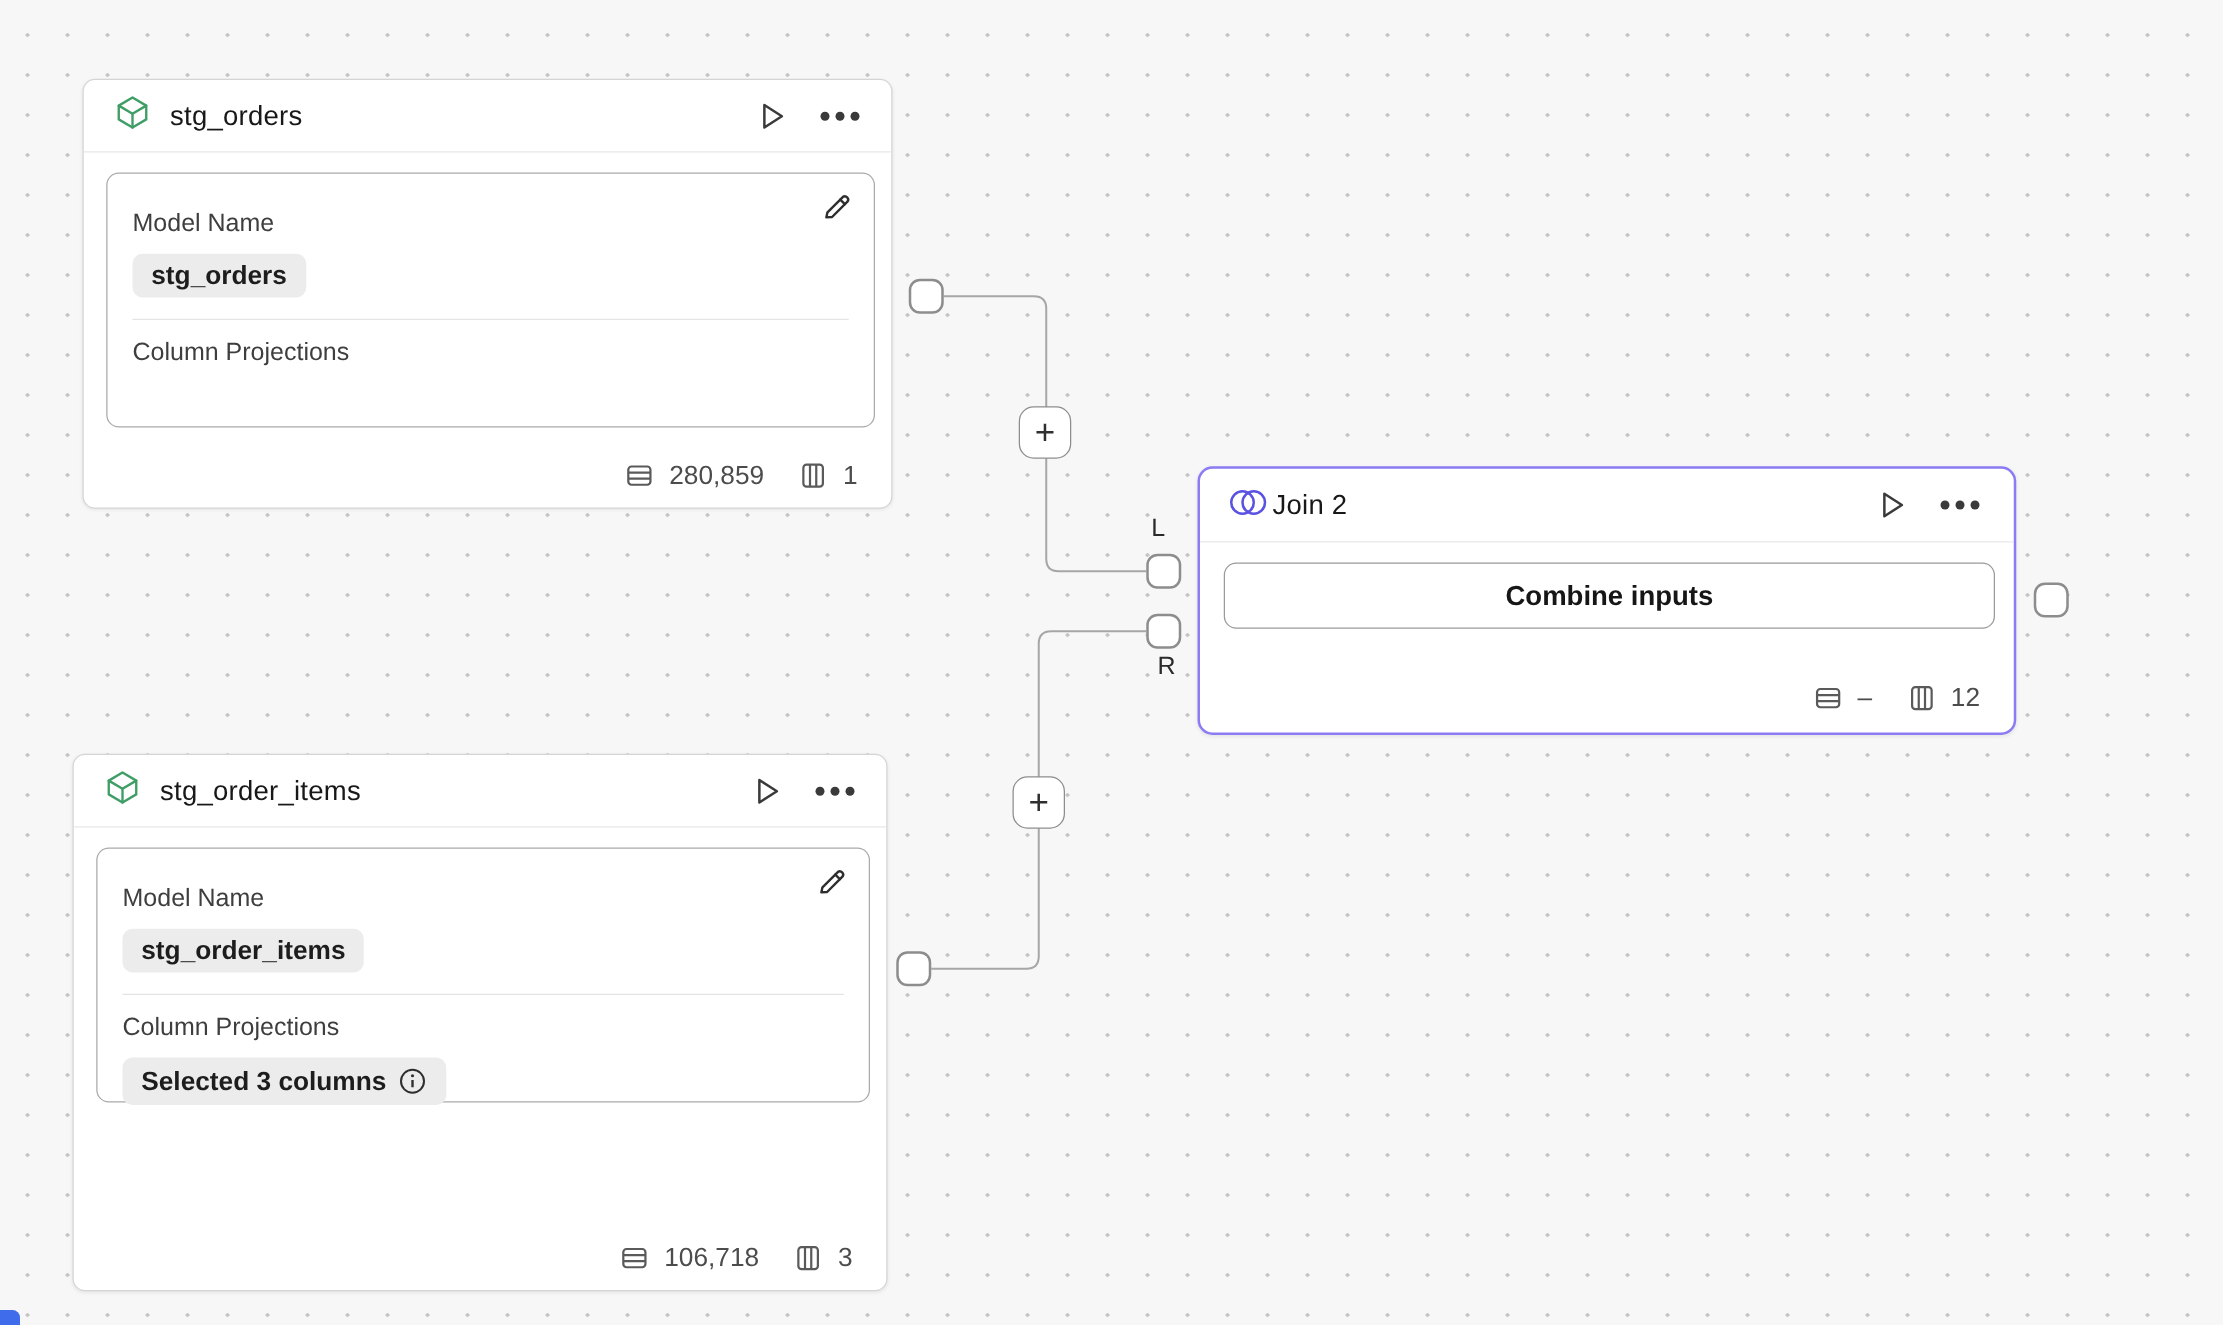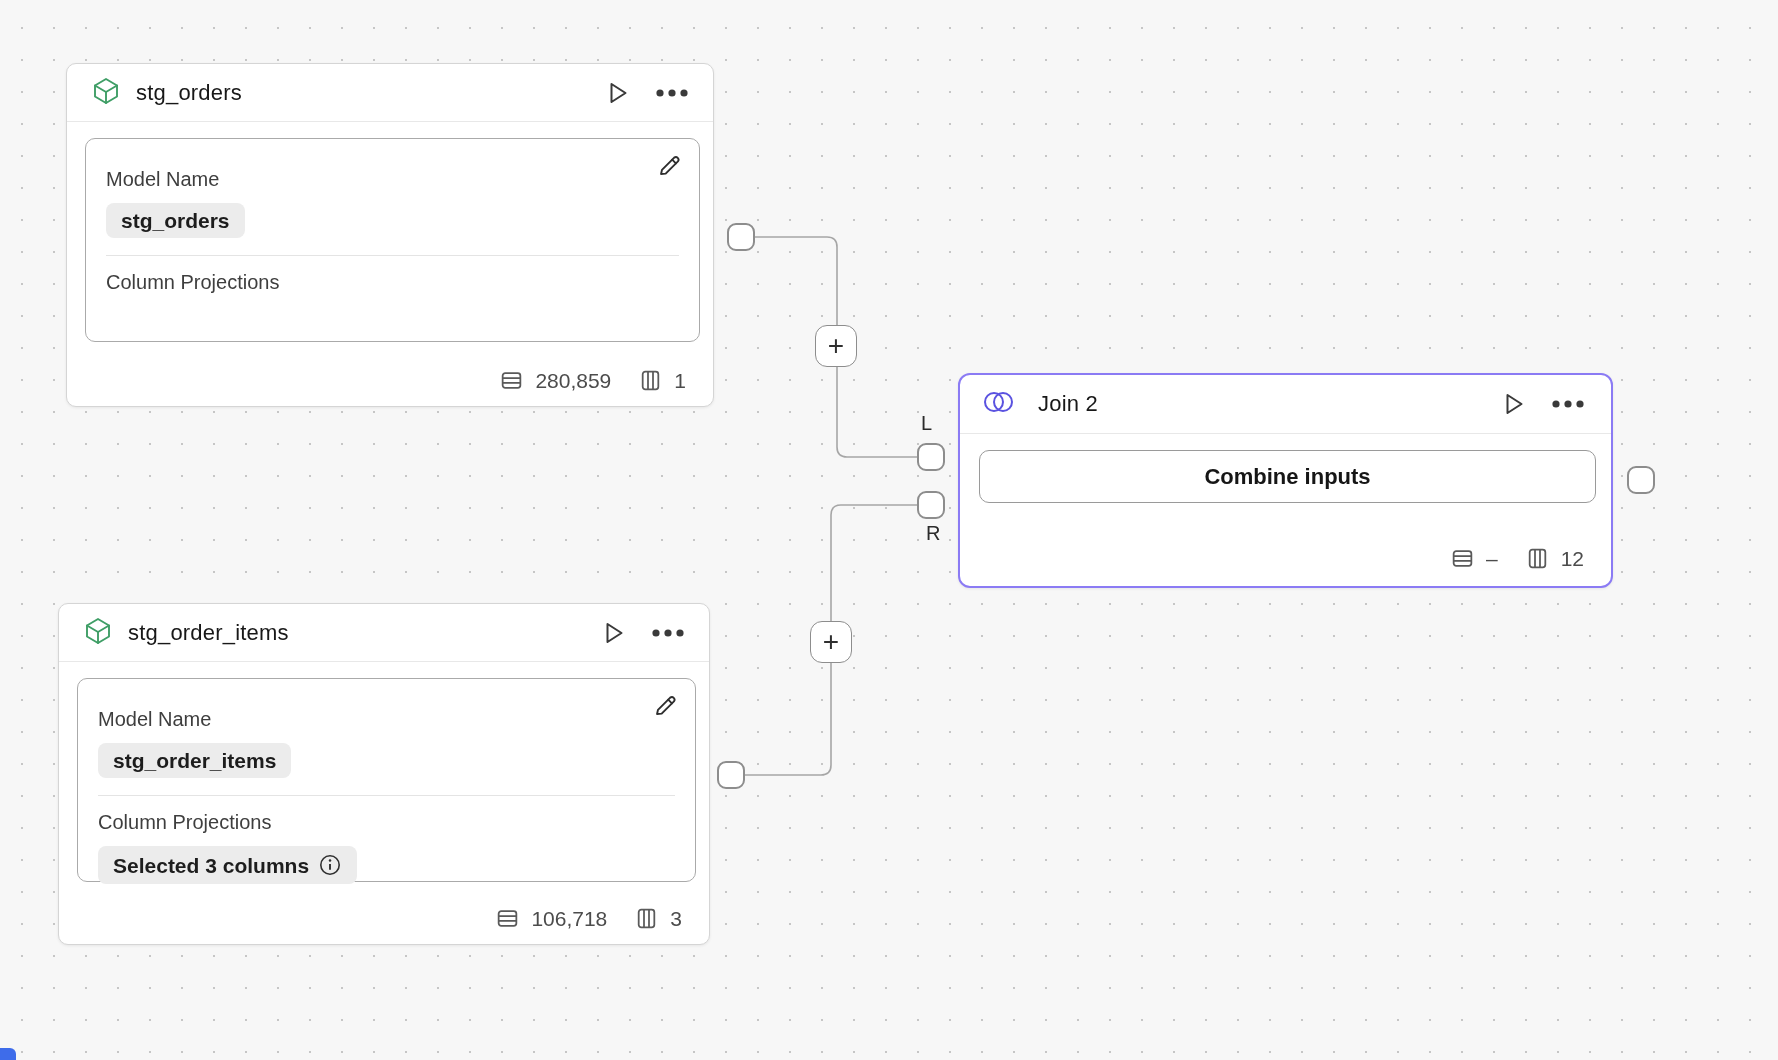--- a/index.html
+++ b/index.html
@@ -149,21 +149,21 @@
         <svg width="25" height="25" viewBox="0 0 24 24" fill="none" stroke="#5a5a5a" stroke-width="1.7">
           <rect x="4.5" y="3.5" width="15" height="17" rx="2.5"></rect>
           <line x1="9.6" y1="3.5" x2="9.6" y2="20.5"></line>
           <line x1="14.4" y1="3.5" x2="14.4" y2="20.5"></line>
         </svg>
         <span>1</span>
       </span>
     </div>
   </div>
 
-  <div class="node model-node" style="left:58px;top:603px;width:652px;height:342px;">
+  <div class="node model-node" style="left:58px;top:603px;width:652px;height:430px;">
     <div class="node-header">
       <span class="ic">
         <svg width="30" height="30" viewBox="0 0 30 30" fill="none" stroke="#3f9e66" stroke-width="1.9" stroke-linejoin="round" stroke-linecap="round">
           <path d="M15 3 L26 9.5 V20.5 L15 27 L4 20.5 V9.5 Z"></path>
           <path d="M4 9.5 L15 16 L26 9.5"></path>
           <path d="M15 16 V27"></path>
         </svg>
       </span>
       <span class="node-title">stg_order_items</span>
       <span class="header-actions">
@@ -224,21 +224,21 @@
   </div>
 
   <div class="node join-node" style="left:958px;top:373px;width:655px;height:215px;">
     <div class="node-header" style="height:58px;padding:0 24px 0 23px;">
       <span class="ic">
         <svg width="31" height="24" viewBox="0 0 31 24" fill="none" stroke="#5a52e0" stroke-width="2">
           <circle cx="11" cy="12" r="9"></circle>
           <circle cx="20" cy="12" r="9"></circle>
         </svg>
       </span>
-      <span class="node-title" style="margin-left:24px;">Join 2</span>
+      <span class="node-title" style="margin-left:4px;">Join 2</span>
       <span class="header-actions">
         <button class="icon-btn">
           <svg width="24" height="26" viewBox="0 0 24 26" fill="none" stroke="#3a3a3a" stroke-width="2" stroke-linejoin="round">
             <path d="M5.5 4 L19.5 13 L5.5 22 Z"></path>
           </svg>
         </button>
         <button class="icon-btn">
           <svg width="34" height="10" viewBox="0 0 34 10" fill="#3a3a3a">
             <circle cx="5" cy="5" r="3.6"></circle>
               <circle cx="17" cy="5" r="3.6"></circle>

